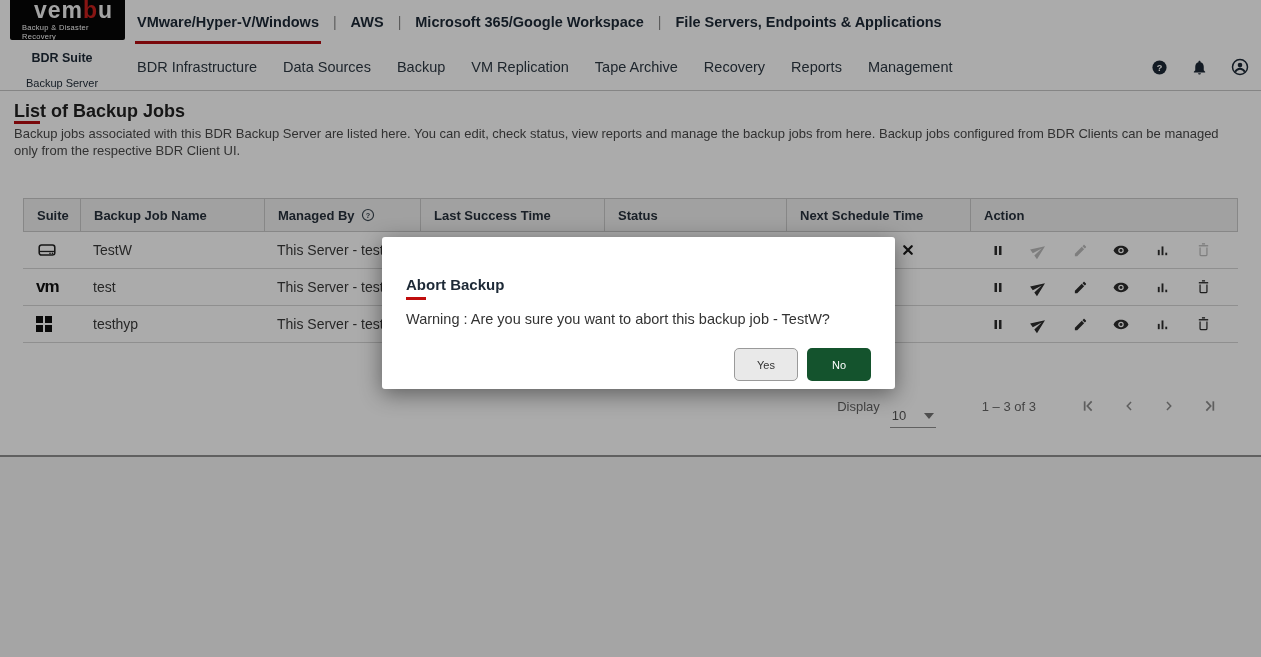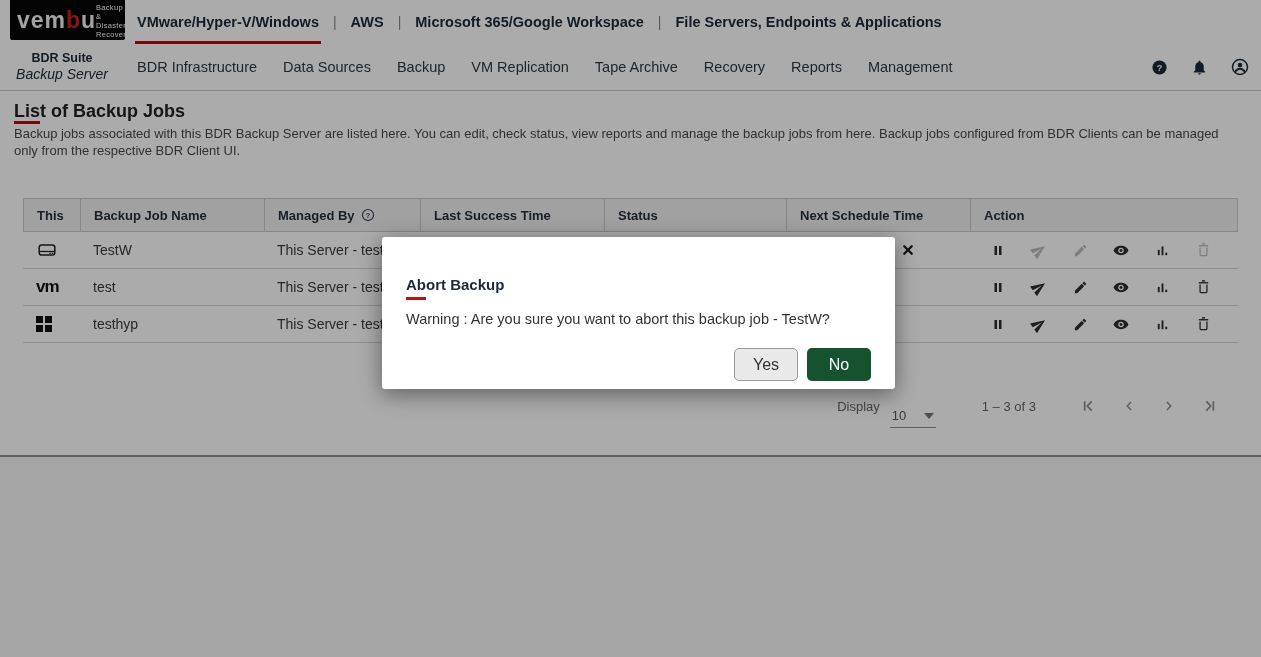--- a/index.html
+++ b/index.html
@@ -2,34 +2,34 @@
 <html><head>
 <meta charset="utf-8">
 <style>
   * { margin:0; padding:0; box-sizing:border-box; }
   body { background:#2b2b2b; font-family:"Liberation Sans", sans-serif; }
   .screen { position:relative; width:1261px; height:657px; background:#ffffff; overflow:hidden; }
 
   
   .topbar { position:absolute; left:0; top:0; width:100%; height:44px; background:#ffffff; }
   .logo-block { position:absolute; left:10px; top:0; width:115px; height:40px; background:#070707;
-                border-radius:0 0 2px 2px; display:flex; flex-direction:row; align-items:center; justify-content:center;padding-left:12px; }
+                border-radius:0 0 2px 2px; display:flex; flex-direction:column; align-items:center; justify-content:center;padding-left:12px; }
   .logo-text { font-size:23px; font-weight:700; color:#f4f4f4; line-height:23px; letter-spacing:1px; }
   .logo-accent { color:#c9201d; }
   .logo-tagline { font-size:7.5px; color:#ffffff; letter-spacing:.3px; margin-top:1px; }
   .product-tabs { position:absolute; left:137px; top:0; height:44px; display:flex; align-items:center; }
   .ptab { position:relative; height:44px; display:flex; align-items:center; font-size:14.5px; font-weight:700; color:#1d2936; cursor:pointer; }
   .ptab.active::after { content:""; position:absolute; left:-2px; right:-2px; bottom:0; height:3.5px; background:#b50d11; }
   .ptab-sep { color:#8a8a8a; margin:0 14px; font-size:14px; }
 
   
   .navbar { position:absolute; left:0; top:44px; width:100%; height:47px; background:#ffffff; border-bottom:1px solid #c6c6c6; }
   .suite { position:absolute; left:14px; top:7px; width:96px; text-align:center; color:#1d2936; }
   .suite-title { font-size:12.5px; font-weight:700; }
-  .suite-sub { font-size:14px; margin-top:1px;font-style:italic; }
+  .suite-sub { font-size:11px; margin-top:12px; }
   .menu { position:absolute; left:137px; top:0; height:46px; display:flex; align-items:center; gap:26px; }
   .menu-item { font-size:14.5px; color:#2e3944; cursor:pointer; white-space:nowrap; }
   .nav-icons { position:absolute; right:12px; top:0; height:46px; display:flex; align-items:center; gap:23px; }
   .nav-icons svg { display:block; cursor:pointer; }
 
   
   .page-title { position:absolute; left:14px; top:101px; font-size:18px; color:#222222; }
   .title-underline { position:absolute; left:14px; top:121px; width:26px; height:3px; background:#b50d11; }
   .page-desc { position:absolute; left:14px; top:125px; width:1226px; font-size:13px; line-height:17px; color:#4a4a4a; }
 
@@ -69,21 +69,21 @@
   .footer { position:absolute; left:0; top:455px; width:100%; height:202px; background:#f6f6f6; border-top:2px solid #8f8f8f; }
 
   
   .dim { position:absolute; inset:0; background:rgba(0,0,0,0.33); z-index:10; }
   .modal { position:absolute; left:382px; top:237px; width:513px; height:152px; background:#ffffff;
            border-radius:3px; box-shadow:0 5px 22px rgba(0,0,0,0.45); z-index:20; }
   .modal-title { position:absolute; left:24px; top:39px; font-size:15px; font-weight:700; color:#1d2936; }
   .modal-underline { position:absolute; left:24px; top:60px; width:20px; height:3px; background:#c00d0d; }
   .modal-msg { position:absolute; left:24px; top:74px; font-size:14.5px; color:#333333; }
   .modal-actions { position:absolute; right:24px; bottom:8px; display:flex; gap:9px; }
-  .btn { min-width:64px; height:33px; border-radius:5px; font-size:16px; font-family:"Liberation Sans",sans-serif;
+  .btn { min-width:64px; height:33px; border-radius:5px; font-size:11px; font-family:"Liberation Sans",sans-serif;
          display:flex; align-items:center; justify-content:center; cursor:pointer; }
   .btn-yes { background:#e9e9e9; border:1px solid #9a9a9a; color:#333333; }
   .btn-no { background:#14532d; border:none; color:#ffffff; }
 </style>
 </head>
 <body>
 
 <div class="screen">
 
   <header class="topbar">
@@ -140,21 +140,21 @@
   <div class="table-meta">
     <svg width="17" height="17" viewBox="0 0 24 24" fill="#b50d11">
         <path d="M12 4V1L8 5l4 4V6c3.31 0 6 2.69 6 6 0 1.01-.25 1.97-.7 2.8l1.46 1.46A7.93 7.93 0 0 0 20 12c0-4.42-3.58-8-8-8zm0 14c-3.31 0-6-2.69-6-6 0-1.01.25-1.97.7-2.8L5.24 7.74A7.93 7.93 0 0 0 4 12c0 4.42 3.58 8 8 8v3l4-4-4-4v3z"></path>
       </svg>
     <span class="meta-count">1 - 3 of 3</span>
   </div>
 
   <div class="tbl">
     <div class="tbl-header">
       <div class="th">
-          <span>This</span>
+          <span>Suite</span>
         </div>
       <div class="th">
           <span>Backup Job Name</span>
         </div>
       <div class="th">
           <span>Managed By</span>
         <svg width="14" height="14" viewBox="0 0 24 24">
             <circle cx="12" cy="12" r="9.5" fill="none" stroke="#3a4650" stroke-width="2"></circle>
             <text x="12" y="16.5" font-size="12.5" font-weight="bold" fill="#3a4650" text-anchor="middle" font-family="Liberation Sans,sans-serif">?</text>
           </svg>

